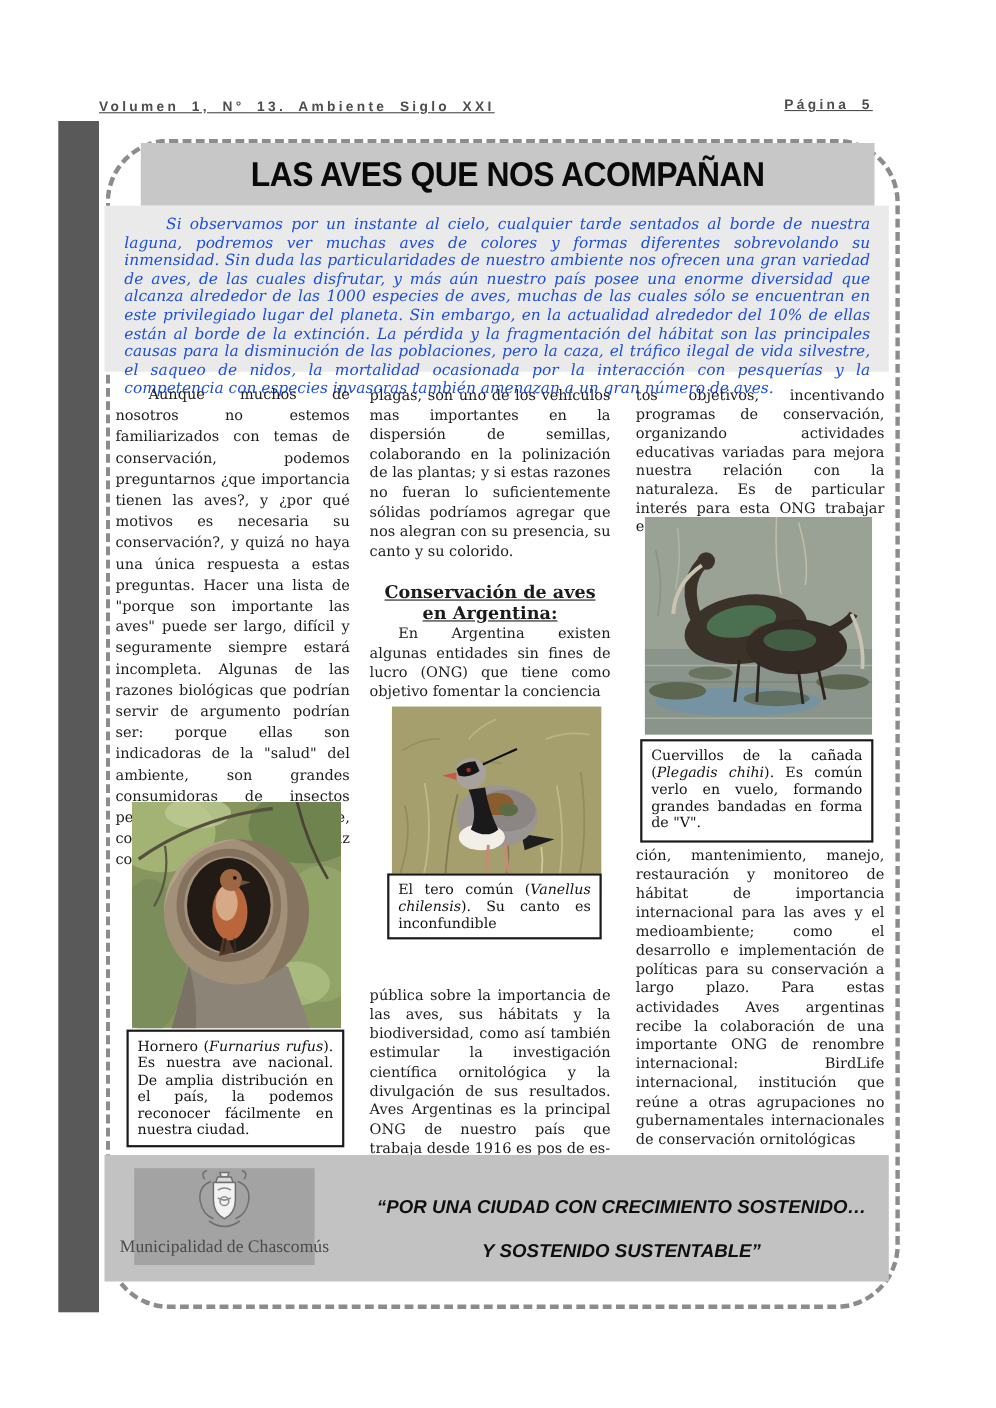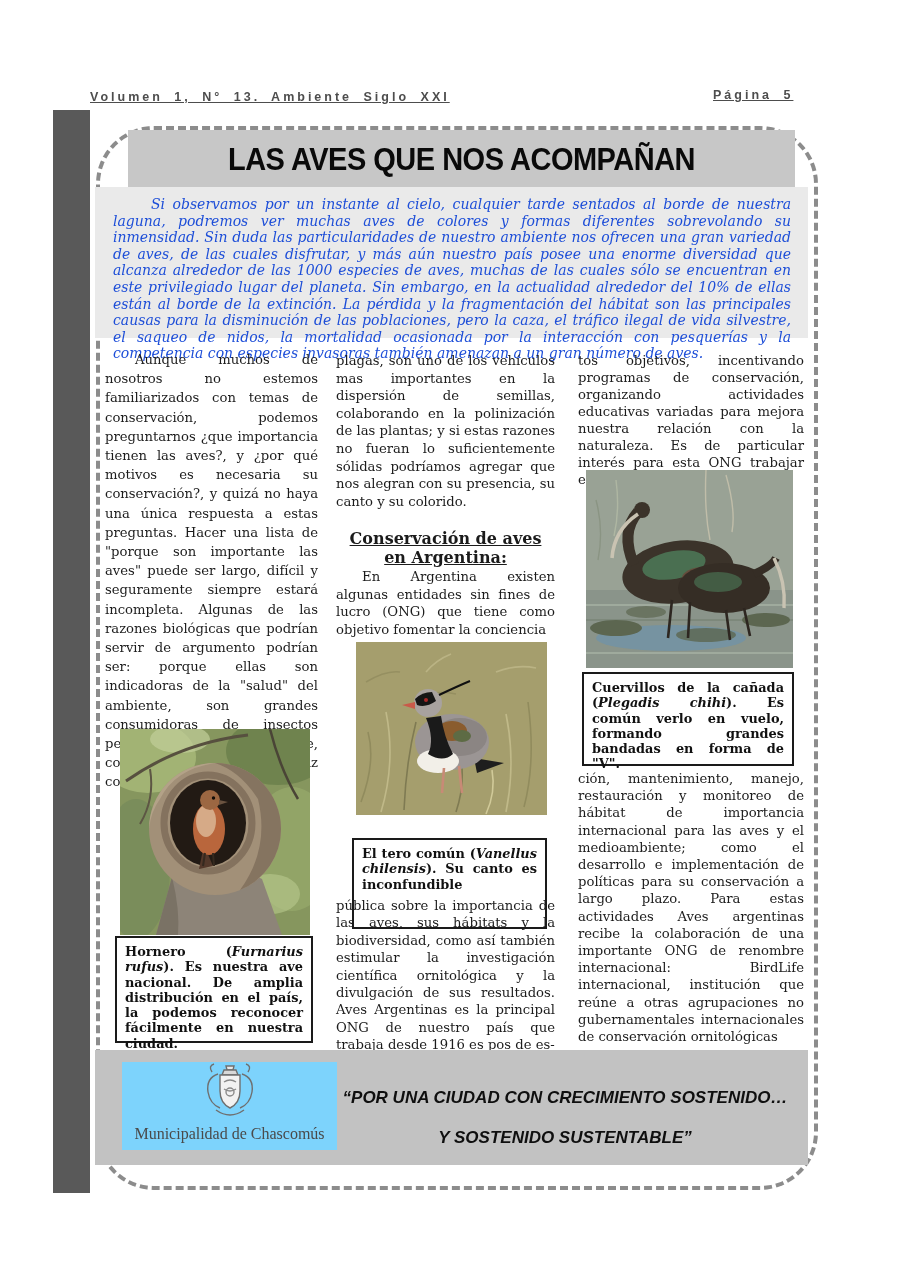--- a/index.html
+++ b/index.html
@@ -23,28 +23,28 @@
   .intro{left:95px;top:187px;width:713px;height:151px;background:#eaeaea;box-sizing:border-box;
          padding:9px 17px 0 18px;font-style:italic;font-size:14px;line-height:16.6px;
          text-align:justify;text-indent:38px;color:#1d4ed8;}
   
   .p{font-size:13.2px;text-align:justify;color:#1c1c1c;}
   .ind{text-indent:30px;}
   .heading{font-weight:bold;font-size:16px;line-height:19px;text-align:center;}
   .heading span{text-decoration:underline;}
   
   .caption{background:#fff;border:2px solid #1a1a1a;box-sizing:border-box;
-           padding:6px 8px;font-weight:bold;font-size:12.9px;line-height:15.3px;
+           padding:6px 8px;font-weight:normal;font-size:12.9px;line-height:15.3px;
            text-align:justify;color:#111;}
   .caption .sci{font-style:italic;}
   .fig{overflow:hidden;}
   .fig svg{display:block;}
   
   .footband{left:95px;top:1050px;width:713px;height:115px;background:#c2c2c2;}
-  .logobox{left:122px;top:1062px;width:215px;height:88px;background:#7dd3fc;
+  .logobox{left:122px;top:1062px;width:164px;height:88px;background:#a3a3a3;
            display:flex;flex-direction:column;align-items:center;justify-content:flex-start;}
   .logoname{font-family:"Liberation Serif",serif;font-size:16px;color:#4a4a4a;
             white-space:nowrap;margin-top:1px;}
   .quote{font-family:"Liberation Sans",sans-serif;font-weight:bold;font-style:italic;
          font-size:17px;color:#0f0f0f;text-align:center;white-space:nowrap;}
 </style>
 </head>
 <body>
 
 <div class="abs hdr" style="left:90px;top:90px;">Volumen 1, N° 13. Ambiente Siglo XXI</div>
@@ -128,21 +128,21 @@
     <path d="M70 76 Q79 98 72 112 Q87 121 97 112 Q88 95 85 74 Z" fill="#1a1a1a"></path>
     <circle cx="72" cy="61" r="14" fill="#a8a29f"></circle>
     <path d="M59 57 Q66 50 76 50 L80 59 Q70 66 61 63 Z" fill="#151515"></path>
     <path d="M83 53 Q102 44 114 39" stroke="#101010" stroke-width="2" fill="none"></path>
     <path d="M59 60 l-13 3 13 4 z" fill="#c95a4a"></path>
     <circle cx="70" cy="58" r="2" fill="#a82828"></circle>
     <path d="M88 126 l-2 25 M103 124 l3 27" stroke="#c88a76" stroke-width="2.6" fill="none"></path>
   </svg>
 </div>
 
-<div class="abs caption" style="left:352px;top:838px;width:195px;height:91px;">
+<div class="abs caption" style="left:352px;top:794px;width:195px;height:60px;">
   <span>El tero común (</span><span class="sci">Vanellus chilensis</span><span>). Su canto es inconfundible</span>
 </div>
 
 <div class="abs p" style="left:336px;top:897px;width:219px;line-height:17.4px;">pública sobre la importancia de las aves, sus hábitats y la biodiversidad, como así también estimular la investigación científica ornitológica y la divulgación de sus resultados. Aves Argentinas es la principal ONG de nuestro país que trabaja desde 1916 es pos de es-</div>
 
 <div class="abs p" style="left:578px;top:352px;width:226px;line-height:17px;">tos objetivos, incentivando programas de conservación, organizando actividades educativas variadas para mejora nuestra relación con la naturaleza. Es de particular interés para esta ONG trabajar en la identifica-</div>
 
 <div class="abs fig" style="left:586px;top:470px;width:207px;height:198px;">
   <svg width="207" height="198" viewBox="0 0 207 198">
     <rect width="207" height="198" fill="#99a295"></rect>

